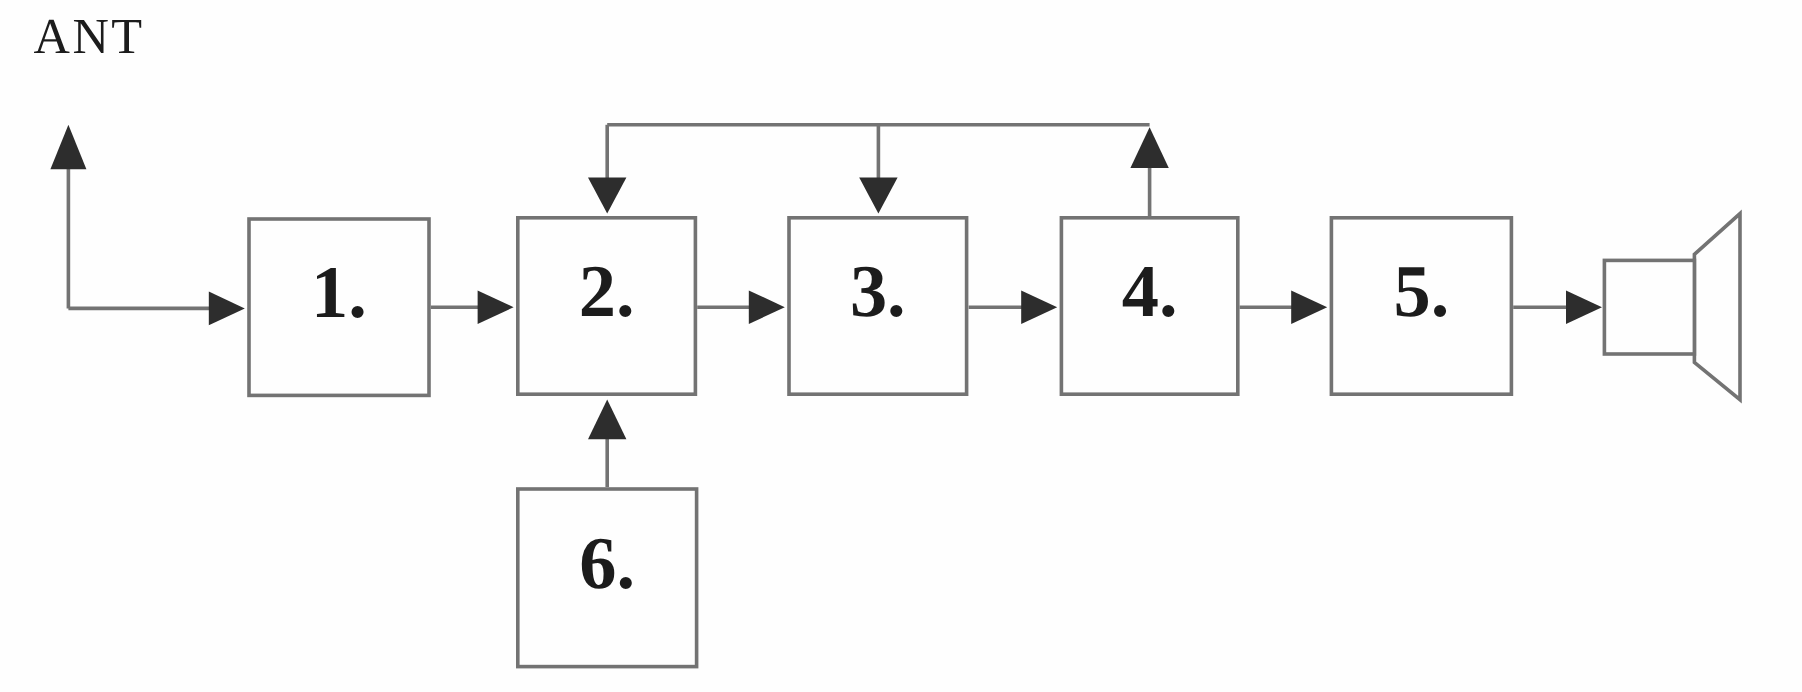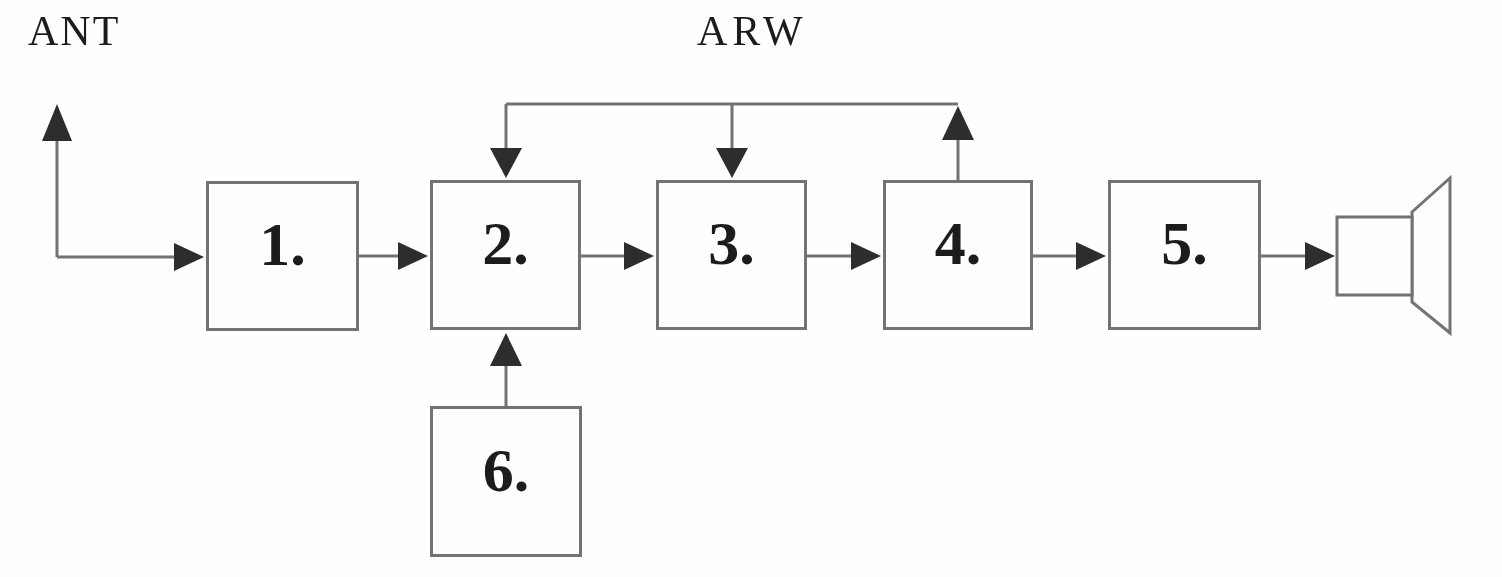--- a/index.html
+++ b/index.html
@@ -111,21 +111,20 @@
       <polygon class="ah" points="506,333 490,366 522,366"></polygon>
     </g>
 
     <g>
       <polygon class="shape" points="1412,212 1450,178 1450,333 1412,302"></polygon>
       <rect class="shape" x="1337" y="217" width="75" height="78"></rect>
     </g>
   </svg>
 
   <div class="corner-label" style="left:28px; top:10px;">ANT</div>
-  <div class="corner-label" style="left:697px; top:10px; letter-spacing:5px;">ARW</div>
 
   <div class="block" style="left:206px; top:181px; width:153px; height:150px;">
     <span class="num">1.</span>
   </div>
   <div class="block" style="left:430px; top:180px; width:151px; height:150px;">
     <span class="num">2.</span>
   </div>
   <div class="block" style="left:656px; top:180px; width:151px; height:150px;">
     <span class="num">3.</span>
   </div>

